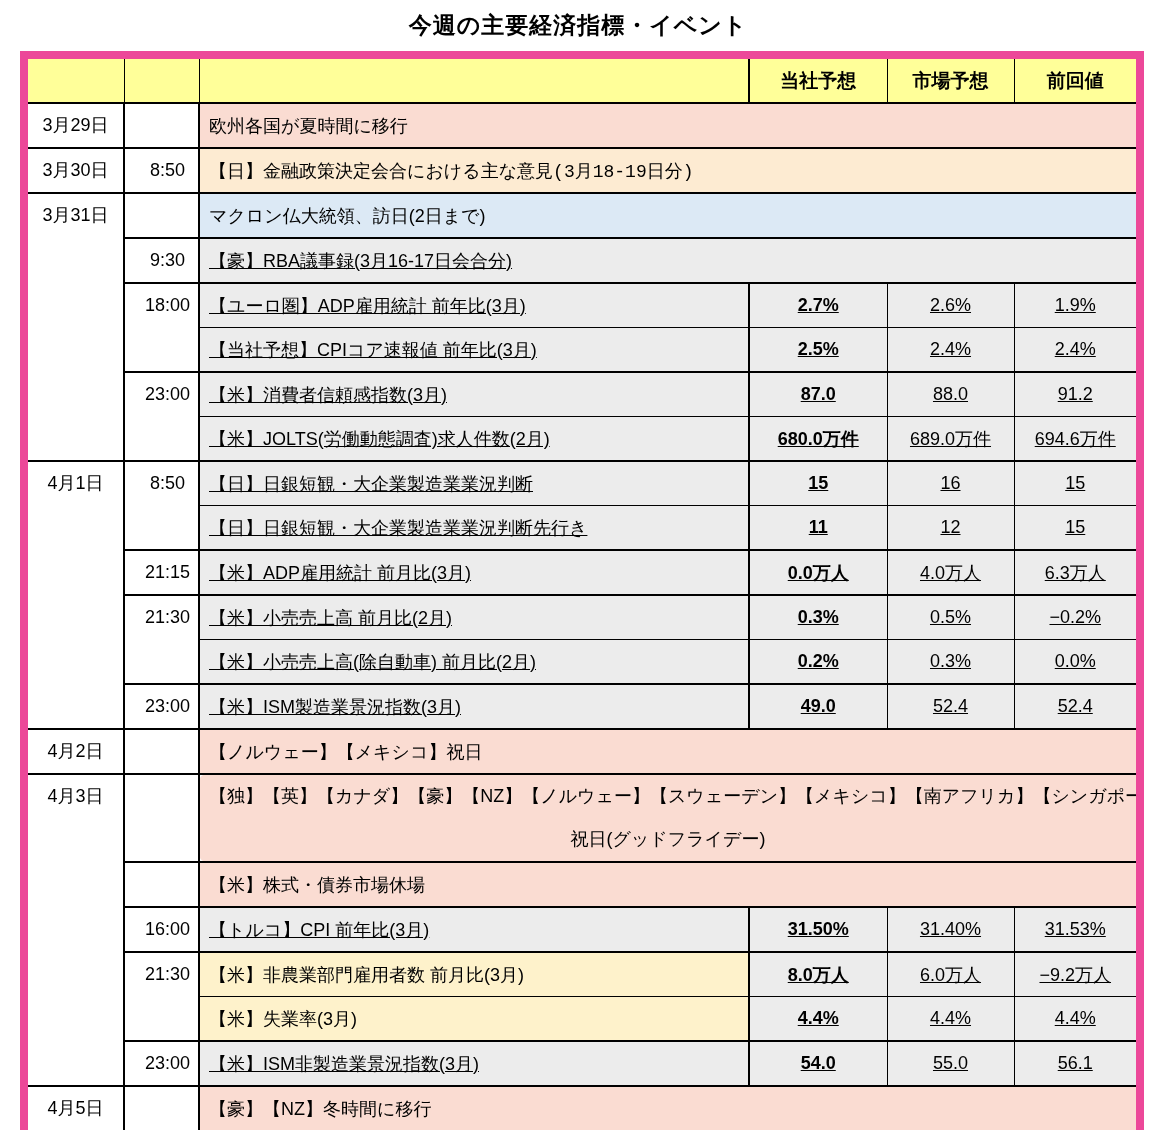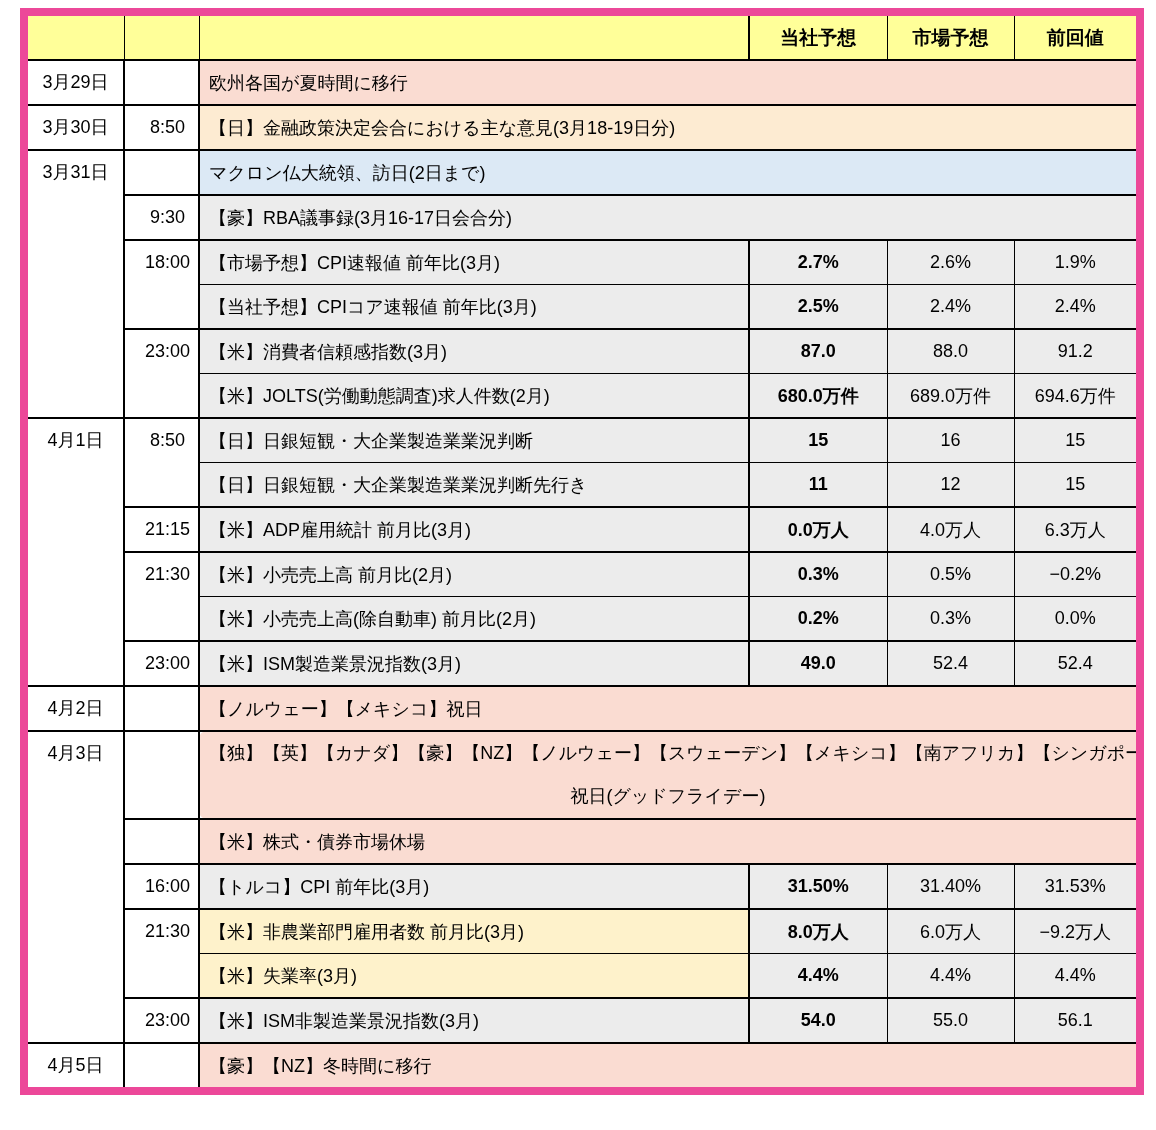--- a/index.html
+++ b/index.html
@@ -21,32 +21,33 @@
     border-left-width:2px;border-right-width:2px;margin-top:30px;}
   td.time{text-align:center;vertical-align:top;line-height:42px;
     border-right-width:2px;padding-left:12px;}
   td.event{text-align:left;padding-left:9px;}
   td.val{text-align:center;margin-left:35px;}
   td.own{font-weight:bold;border-left-width:2px;}
   tr.bt2>td{border-top-width:2px;}
   tr.bt1>td{border-top-width:1px;}
   tr.dbl>td{height:86px;border-radius:8px;}
   .bg-salmon{background:var(--c-salmon,#FADCD2);}
-  .bg-cream{background:var(--c-cream,#FDEBD2);}
+  .bg-cream{background:var(--c-cream,#FDEBD2);font-family:Liberation Mono, monospace;}
   .bg-blue{background:var(--c-blue,#DCE9F5);}
-  .bg-gray{background:var(--c-gray,#ECECEC);}
+  .bg-gray{background:var(--c-gray,#ECECEC);text-decoration:underline;}
   .bg-hl{background:var(--c-hl,#FEF2CB);}
   .dblcell .line{height:43px;line-height:43px;}
   .dblcell .l2{text-align:center;padding-right:9px;}
 </style>
 </head>
 <body>
 
 <div class="page">
 
+  <div class="title">今週の主要経済指標・イベント</div>
 
   <table class="cal">
     <colgroup>
       <col class="c-date">
         <col class="c-time">
         <col class="c-event">
       <col class="c-own">
         <col class="c-mkt">
         <col class="c-prev">
     </colgroup>
@@ -80,21 +81,21 @@
         <td class="event bg-blue" colspan="4">マクロン仏大統領、訪日(2日まで)</td>
       </tr>
 
       <tr class="bt2">
         <td class="time">9:30</td>
         <td class="event bg-gray" colspan="4">【豪】RBA議事録(3月16-17日会合分)</td>
       </tr>
 
       <tr class="bt2">
         <td class="time" rowspan="2">18:00</td>
-        <td class="event bg-gray">【市場予想】CPI速報値 前年比(3月)</td>
+        <td class="event bg-gray">【ユーロ圏】ADP雇用統計 前年比(3月)</td>
         <td class="val own bg-gray">2.7%</td>
         <td class="val bg-gray">2.6%</td>
         <td class="val bg-gray">1.9%</td>
       </tr>
 
       <tr class="bt1">
         <td class="event bg-gray">【当社予想】CPIコア速報値 前年比(3月)</td>
         <td class="val own bg-gray">2.5%</td>
         <td class="val bg-gray">2.4%</td>
         <td class="val bg-gray">2.4%</td>

